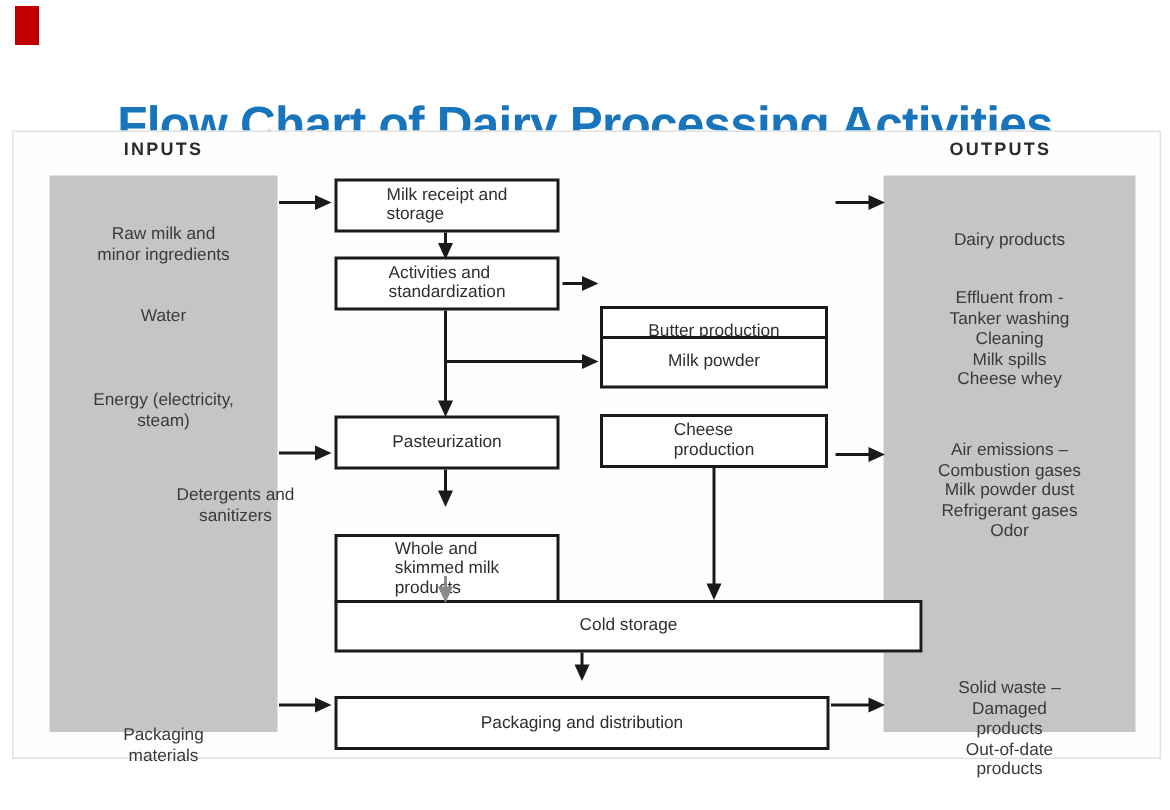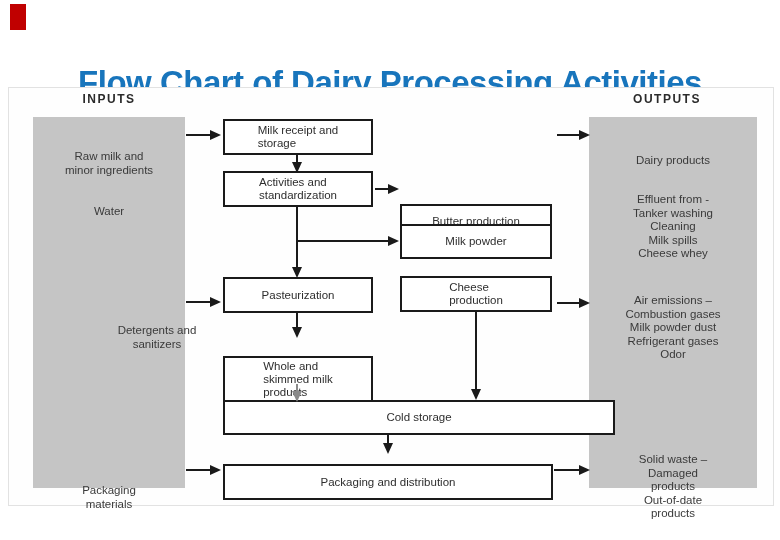--- a/index.html
+++ b/index.html
@@ -50,20 +50,22 @@
 
 <div class="canvas"></div>
 
 <div class="col-header" style="left:34px;">INPUTS</div>
 <div class="col-header" style="left:592px;">OUTPUTS</div>
 
 <div class="panel" style="left:33px;width:152px;">
   <div class="panel-item" style="top:5px;">Raw milk and
 minor ingredients</div>
   <div class="panel-item" style="top:60px;">Water</div>
+  <div class="panel-item" style="top:116px;">Energy (electricity,
+steam)</div>
   <div class="panel-item" style="top:179px;padding-left:48px;">Detergents and
 sanitizers</div>
   <div class="panel-item" style="top:339px;">Packaging
 materials</div>
 </div>
 
 <div class="panel" style="left:589px;width:168px;">
   <div class="panel-item" style="top:9px;">Dairy products</div>
   <div class="panel-item" style="top:48px;">Effluent from -
 Tanker washing

